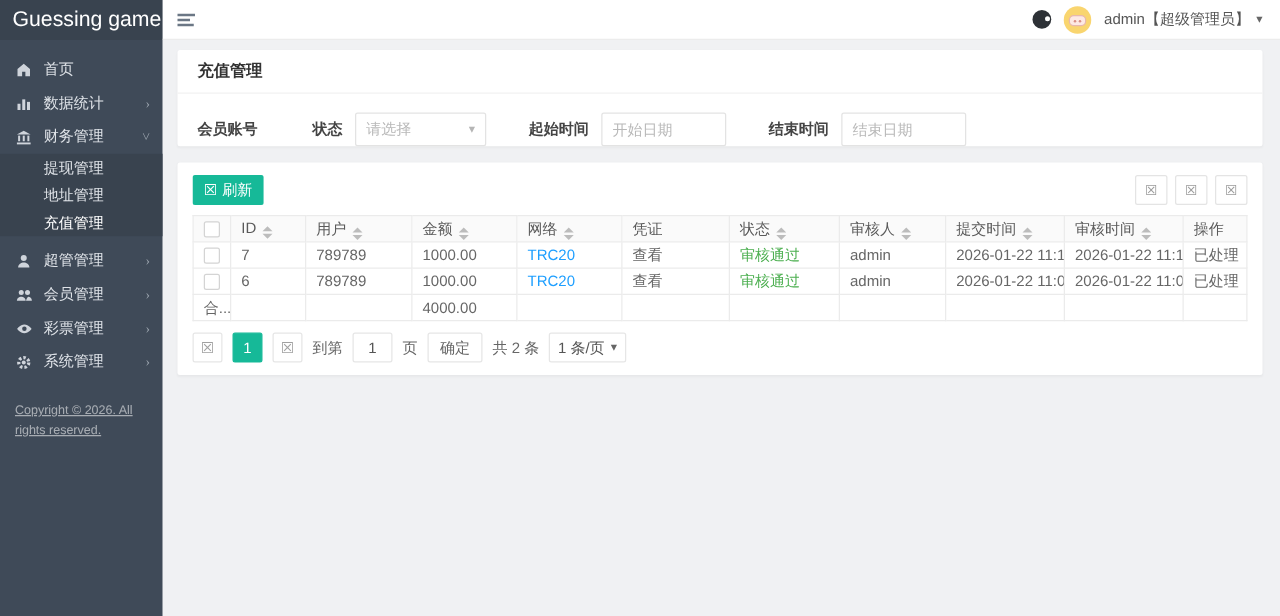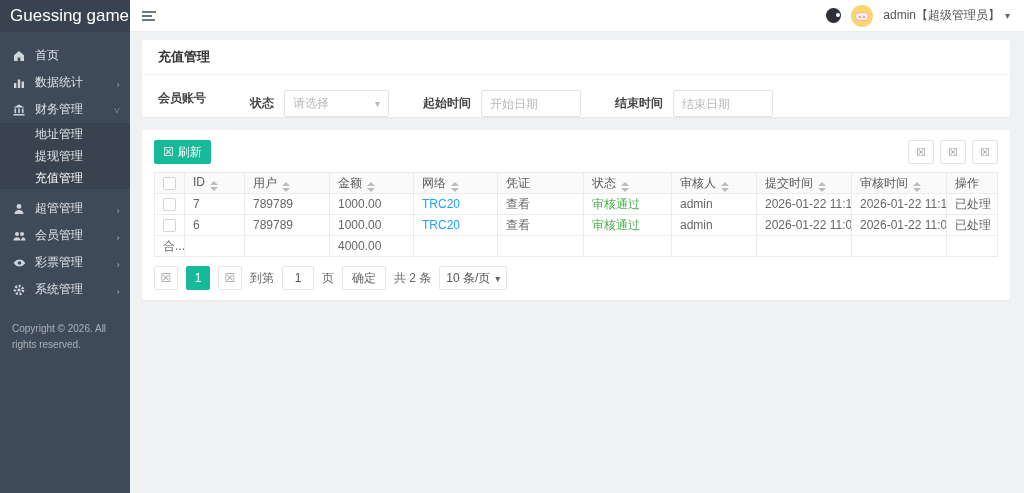--- a/index.html
+++ b/index.html
@@ -11,21 +11,21 @@
   .sidebar { width:130px; min-width:130px; background:#3f4a58; color:#e7eaee; display:flex; flex-direction:column; }
   .logo { height:32px; line-height:32px; padding-left:10px; font-size:17px; color:#fff; white-space:nowrap; background:#39434f; }
   .menu { margin-top:10px; }
   .menu-item { display:flex; align-items:center; height:27px; padding:0 10px 0 12px; cursor:pointer; color:#dfe3e8;font-family:Liberation Serif, serif; }
   .menu-item .mi-icon { width:14px; height:12px; margin-right:9px; display:inline-flex; align-items:center; justify-content:center; }
   .menu-item .mi-label { flex:1; font-size:12px; }
   .menu-item .mi-arrow { font-size:11px; color:#9aa3ad; }
   .submenu { background:#39434f; }
   .submenu-item { height:22px; line-height:22px; padding-left:35px; font-size:12px; color:#dfe3e8; cursor:pointer; }
   .submenu-item:hover, .submenu-item.active { color:#fff; }
-  .copyright { margin-top:18px; padding:0 12px; font-size:10px; line-height:1.6; color:rgba(255,255,255,.55); }
+  .copyright { margin-top:18px; padding:0 12px; font-size:10px; line-height:1.6; color:rgba(255,255,255,.55);text-decoration:underline; }
   svg.icon { display:block; }
 
   
   .main { flex:1; display:flex; flex-direction:column; overflow:hidden; }
   .topbar { height:32px; background:#fff; border-bottom:1px solid #ececec; display:flex; align-items:center; justify-content:space-between; padding:0 14px 0 10px;gap:32px; }
   .hamburger { width:18px; cursor:pointer; padding:3px 2px; }
   .hamburger .bar { height:2px; background:#6b7785; margin:2px 0; }
   .hamburger .b1{width:14px}.hamburger .b2{width:10px}.hamburger .b3{width:13px}
   .topbar-right { display:flex; align-items:center; gap:10px; }
   .theme-btn { width:15px; height:15px; border-radius:50%; background:#2d3136; position:relative; cursor:pointer; }
@@ -35,21 +35,21 @@
   .avatar .face::before, .avatar .face::after { content:""; position:absolute; top:3px; width:2px; height:2px; border-radius:50%; background:#d98f85; }
   .avatar .face::before{left:3px}.avatar .face::after{right:3px}
   .username { color:#555; cursor:pointer; display:flex; align-items:center; gap:5px; }
   .caret { font-size:10px; color:#666; }
 
   .content { flex:1; padding:8px 14px 0 12px; overflow:hidden; }
 
   .card { background:#fff; border-radius:2px; box-shadow:0 1px 2px rgba(0,0,0,.04); }
   .card-title { padding:8px 16px; font-size:13px; font-weight:bold; color:#333; border-bottom:1px solid #f2f2f2; }
   .filter-area { padding:15px 16px 0 16px; }
-  .filter-row { display:flex; align-items:flex-start; gap:34px; }
+  .filter-row { display:flex; align-items:center; gap:34px; }
   .fgroup { display:flex; align-items:center; }
   .flabel { font-weight:600; color:#444; margin-right:10px; white-space:nowrap; }
   .finput { height:27px; width:110px; border:1px solid #e3e3e3; border-radius:2px; padding:0 8px; font-size:12px; color:#555; outline:none; font-family:inherit; }
   .finput::placeholder { color:#b9b9b9; }
   .fselect { height:27px; width:105px; border:1px solid #e3e3e3; border-radius:2px; padding:0 8px; display:flex; align-items:center; justify-content:space-between; color:#b9b9b9; cursor:pointer; background:#fff; }
   .fselect .caret { color:#b5b5b5; }
   .btn-row { padding:16px 0 18px 64px; display:flex; gap:8px; }
   .btn { height:26px; padding:0 11px; border-radius:2px; font-size:12px; cursor:pointer; border:1px solid transparent; display:inline-flex; align-items:center; gap:4px; font-family:inherit; }
   .btn-primary { background:#16b998; color:#fff; }
   .btn-warn-outline { background:#fff; color:#ffb800; border-color:#ffd477; }
@@ -118,22 +118,22 @@
               <rect x="5.2" y="4.5" width="1.6" height="4.5" fill="#cfd4db"></rect>
               <rect x="8.9" y="4.5" width="1.6" height="4.5" fill="#cfd4db"></rect>
               <rect x="0.5" y="10" width="11" height="1.5" fill="#cfd4db"></rect>
             </svg>
         </span>
         <span class="mi-label">财务管理</span>
         <span class="mi-arrow">˅</span>
       </div>
 
       <div class="submenu">
+        <div class="submenu-item">提现管理</div>
         <div class="submenu-item">地址管理</div>
-        <div class="submenu-item">提现管理</div>
         <div class="submenu-item active">充值管理</div>
       </div>
 
       <div class="menu-item" style="margin-top:6px;">
         <span class="mi-icon">
           <svg class="icon" width="12" height="12" viewBox="0 0 12 12">
               <circle cx="6" cy="3.4" r="2.4" fill="#cfd4db"></circle>
               <path d="M1.5 11 C1.5 8.2 4 7 6 7 C8 7 10.5 8.2 10.5 11 Z" fill="#cfd4db"></path>
             </svg>
         </span>
@@ -349,21 +349,21 @@
           <span class="pg-box pg-cur">1</span>
           <span class="pg-box">
               <i class="glyph">☒</i>
             </span>
           <span>到第</span>
           <input class="pg-input" type="text" value="1" style="">
           <span>页</span>
           <button class="pg-btn">确定</button>
           <span>共 2 条</span>
           <span class="pg-select">
-            <span>10 条/页</span>
+            <span>1 条/页</span>
             <span class="caret">▾</span>
           </span>
         </div>
       </div>
 
     </div>
   </div>
 </div>
 
 </body></html>

